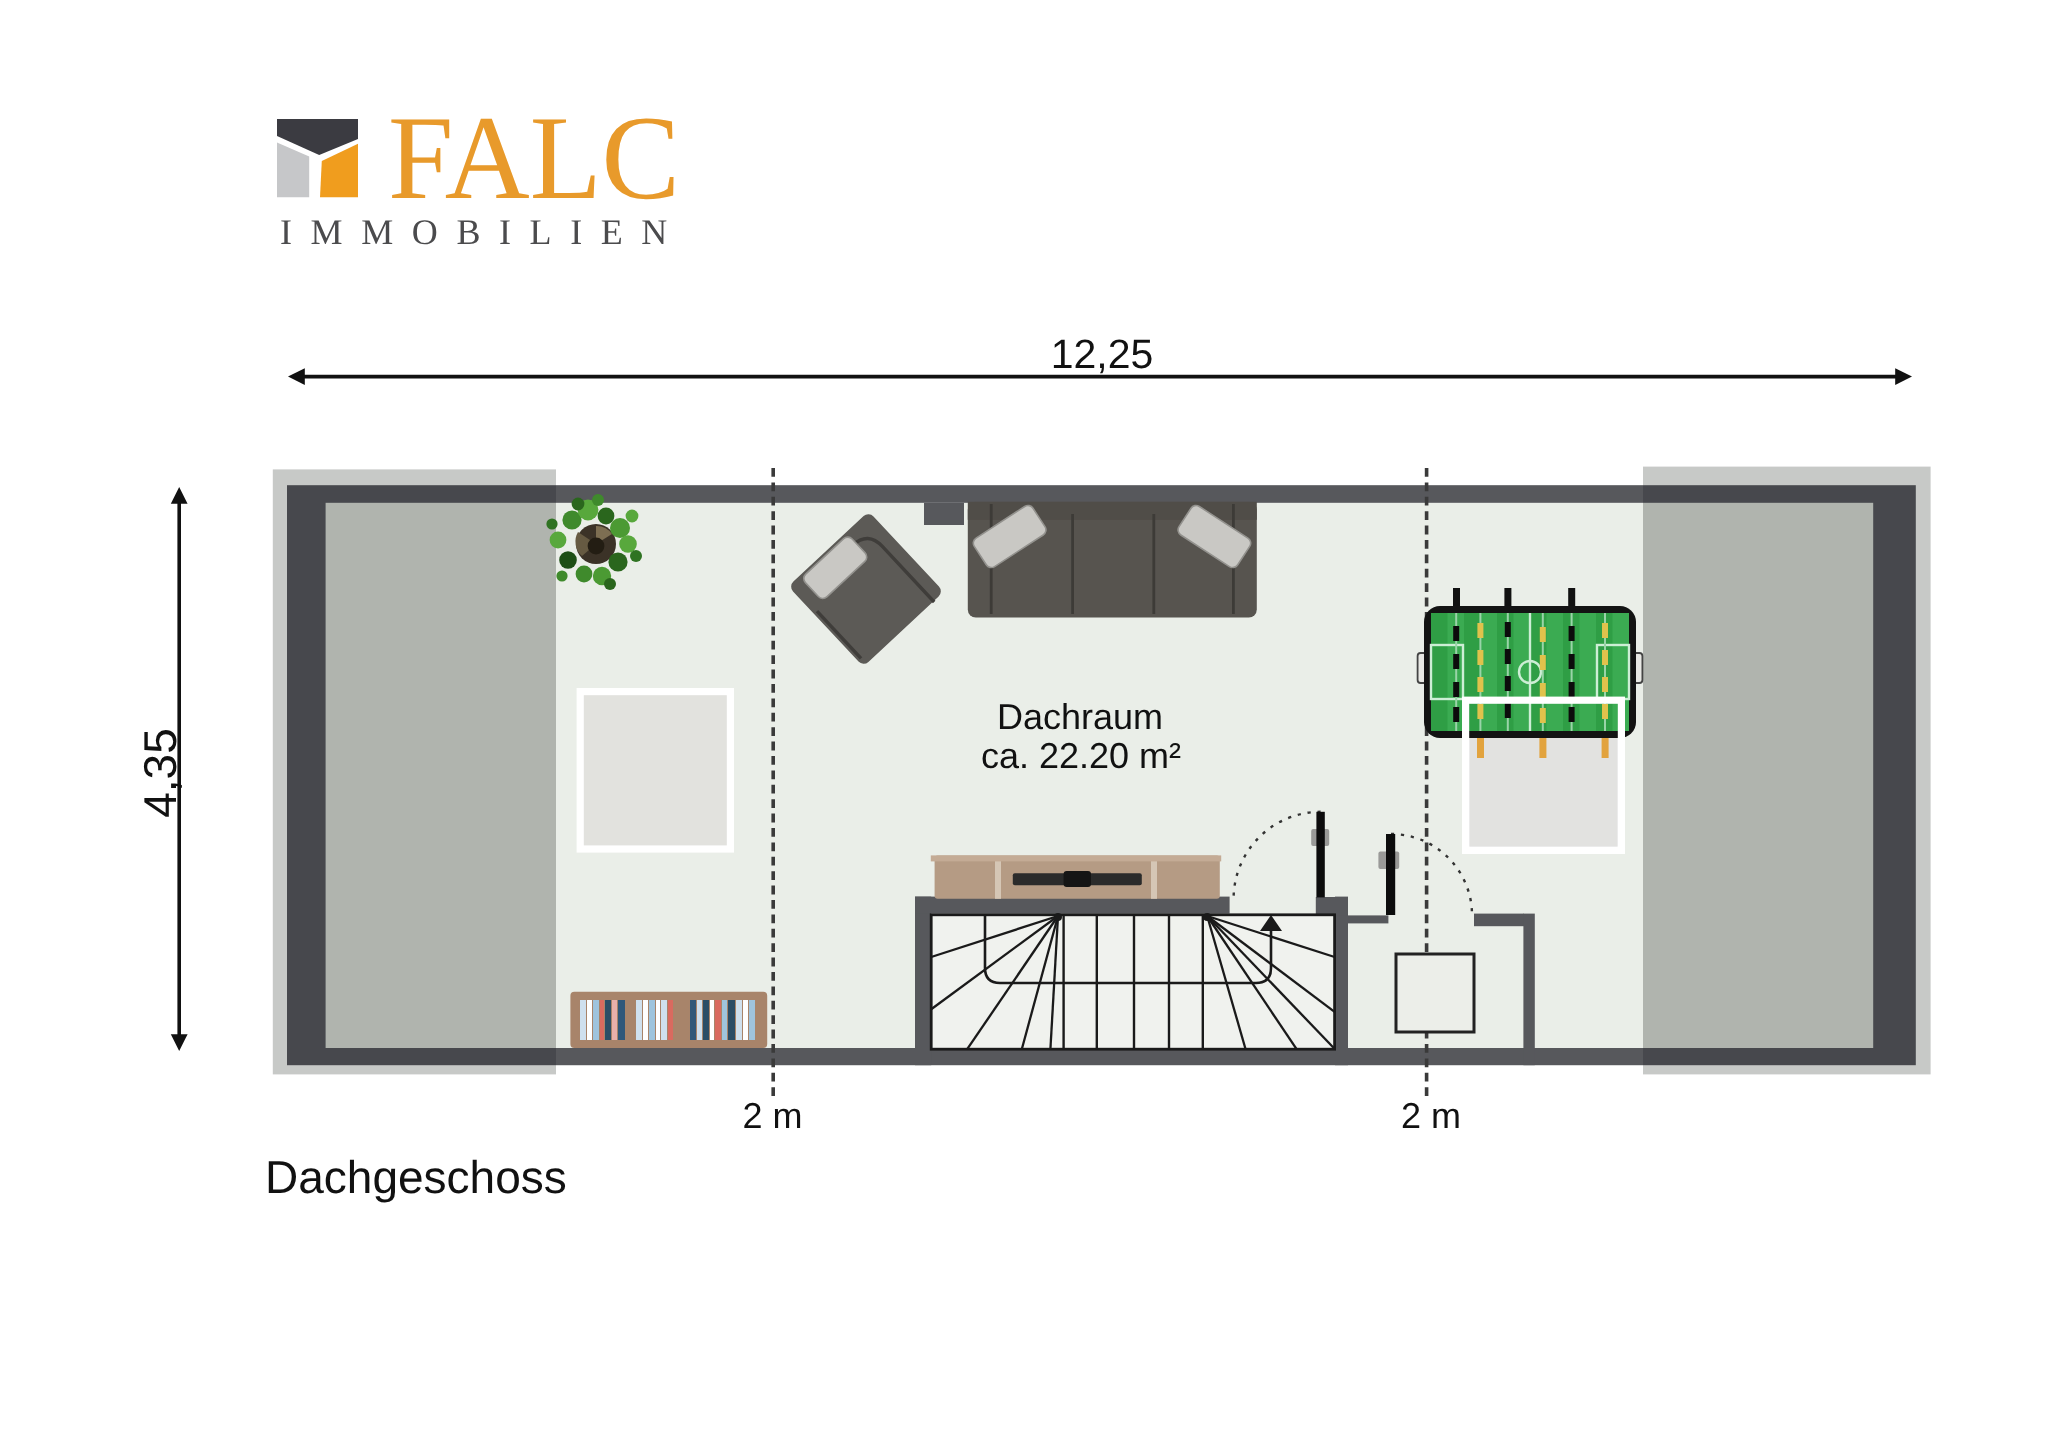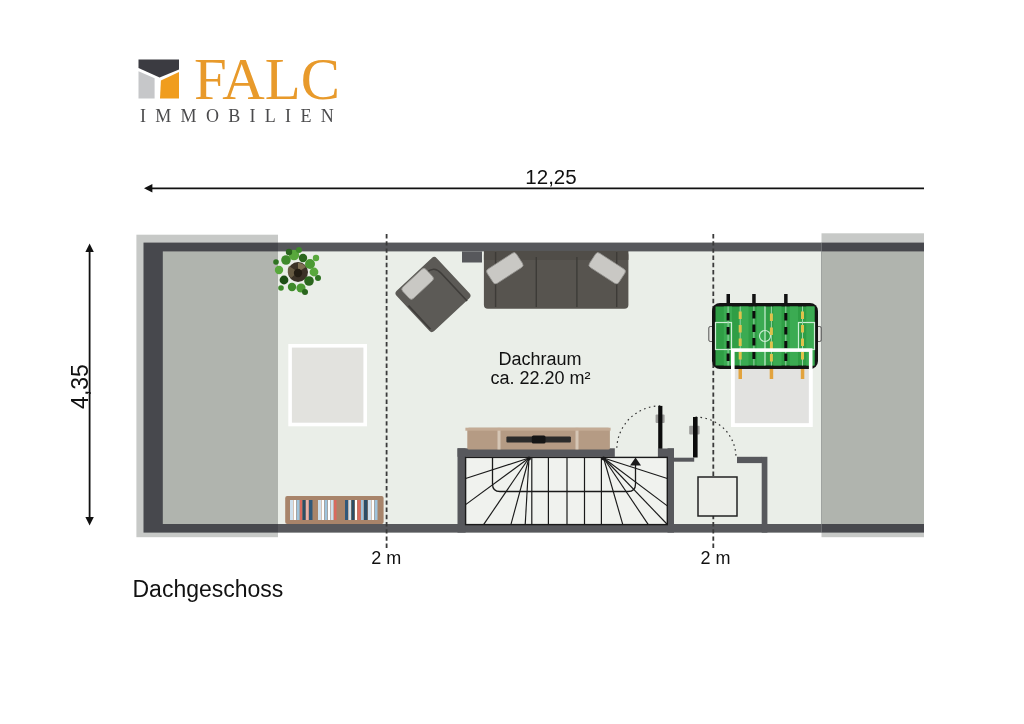--- a/index.html
+++ b/index.html
@@ -1,16 +1,16 @@
 <!DOCTYPE html>
 <html><head>
 <meta charset="utf-8">
 <style>
   html,body{margin:0;padding:0;background:#ffffff;}
-  #page{position:relative;width:924px;height:724px;background:#ffffff;overflow:hidden;
+  #page{position:relative;width:1023px;height:724px;background:#ffffff;overflow:hidden;
         font-family:"Liberation Sans", sans-serif;}
   svg{position:absolute;left:0;top:0;}
 </style>
 </head>
 <body>
 <div id="page">
 <svg width="1024" height="724" viewBox="0 0 1024 724">
 
 <g>
   <polygon points="138.5,59.5 179,59.5 179,69.5 159.6,77.5 138.5,68" fill="#3b3b41"></polygon>

